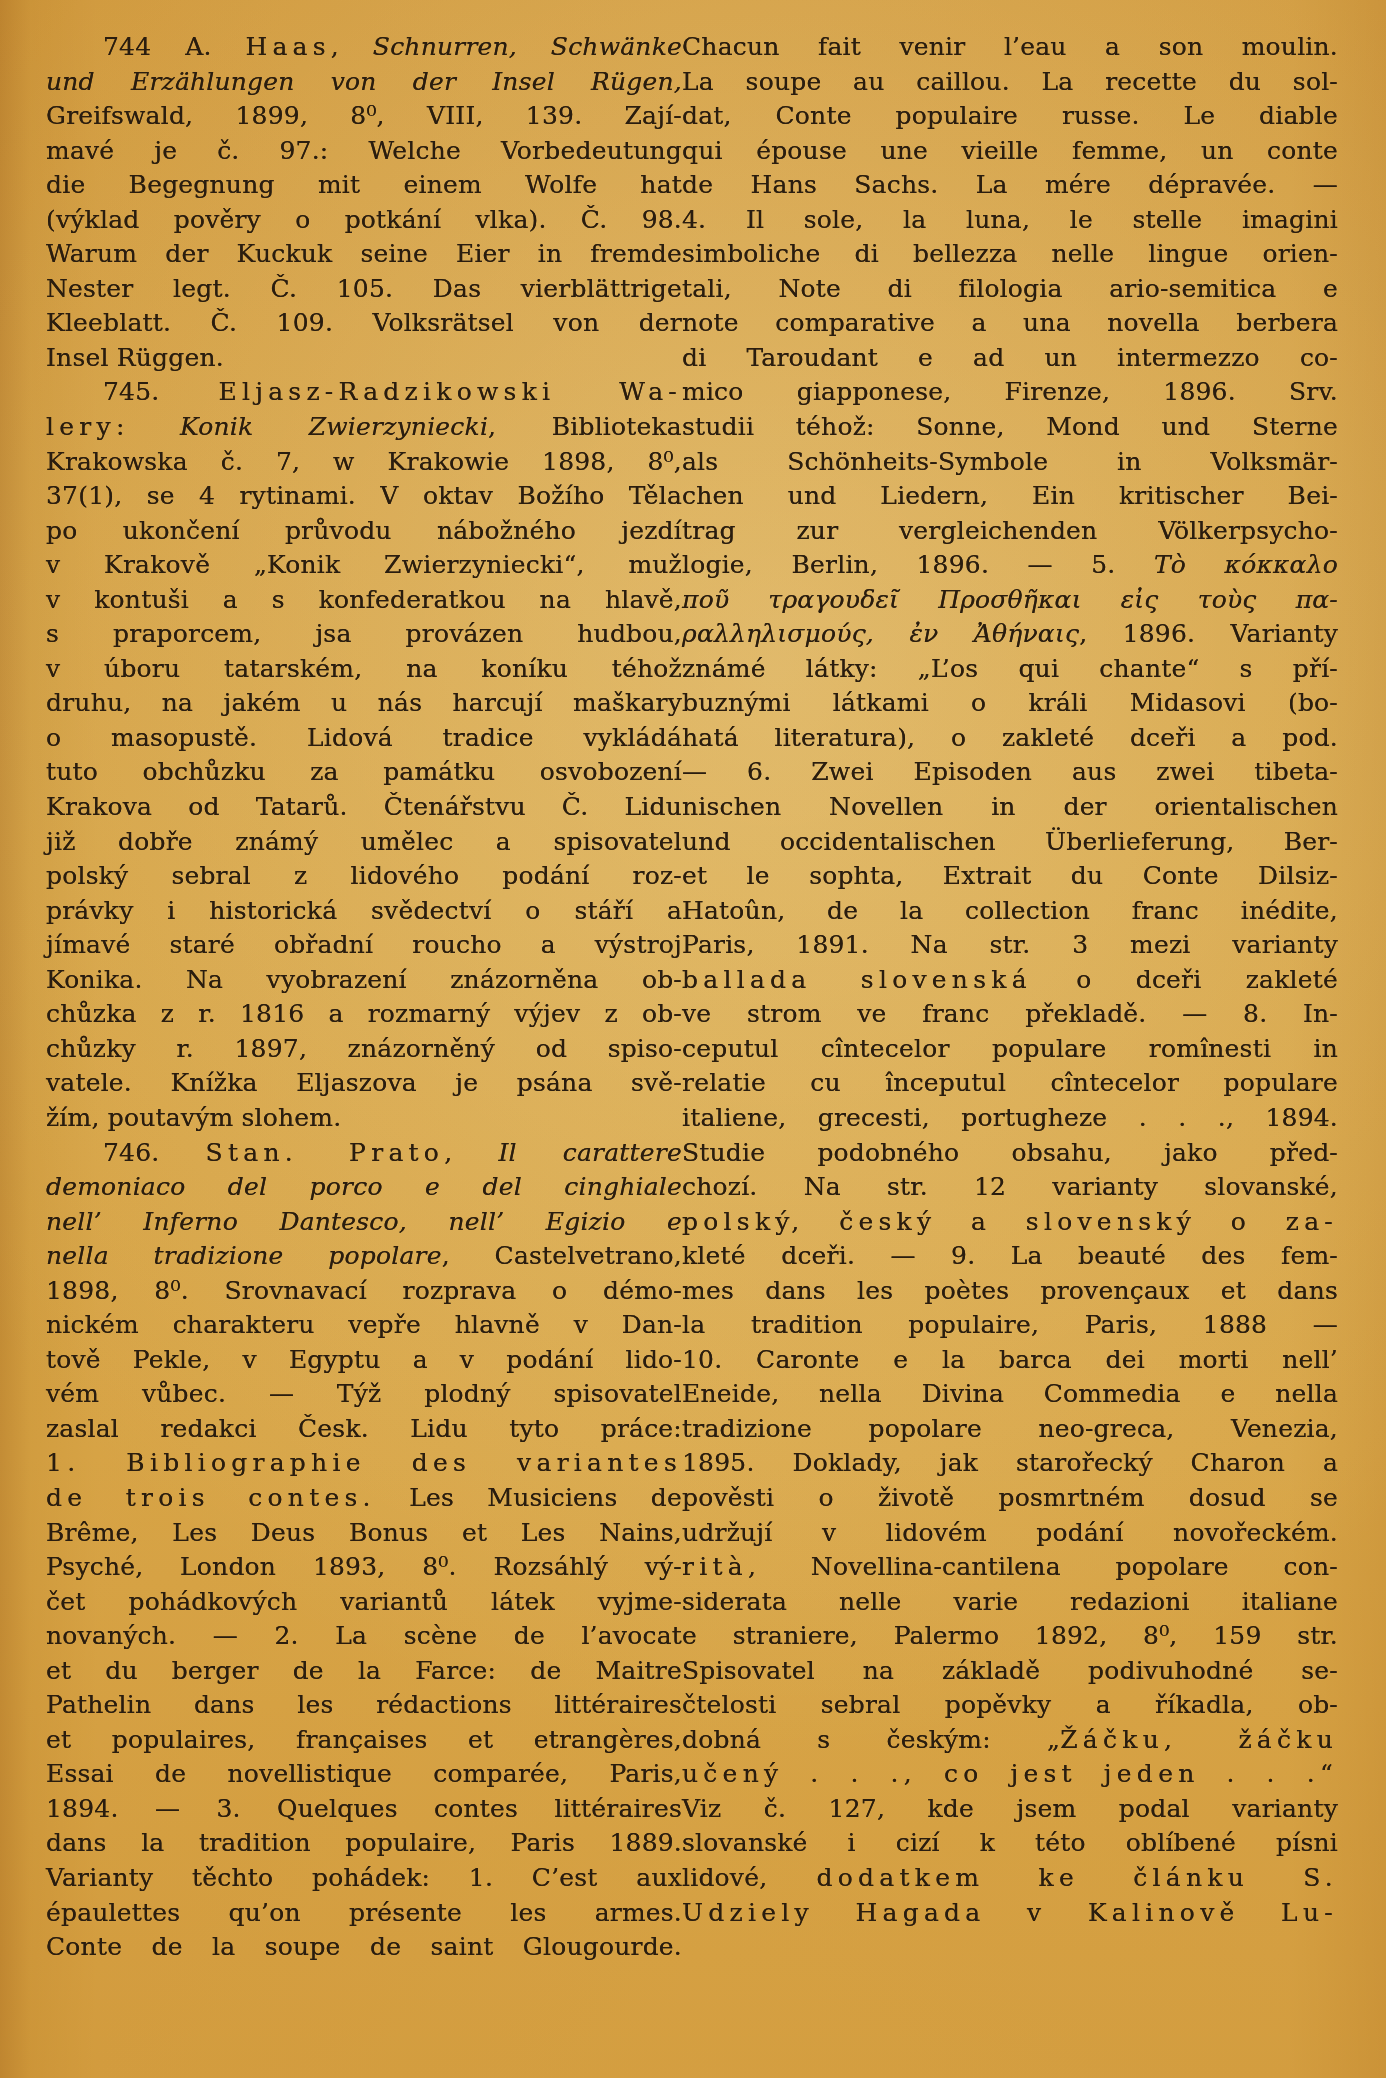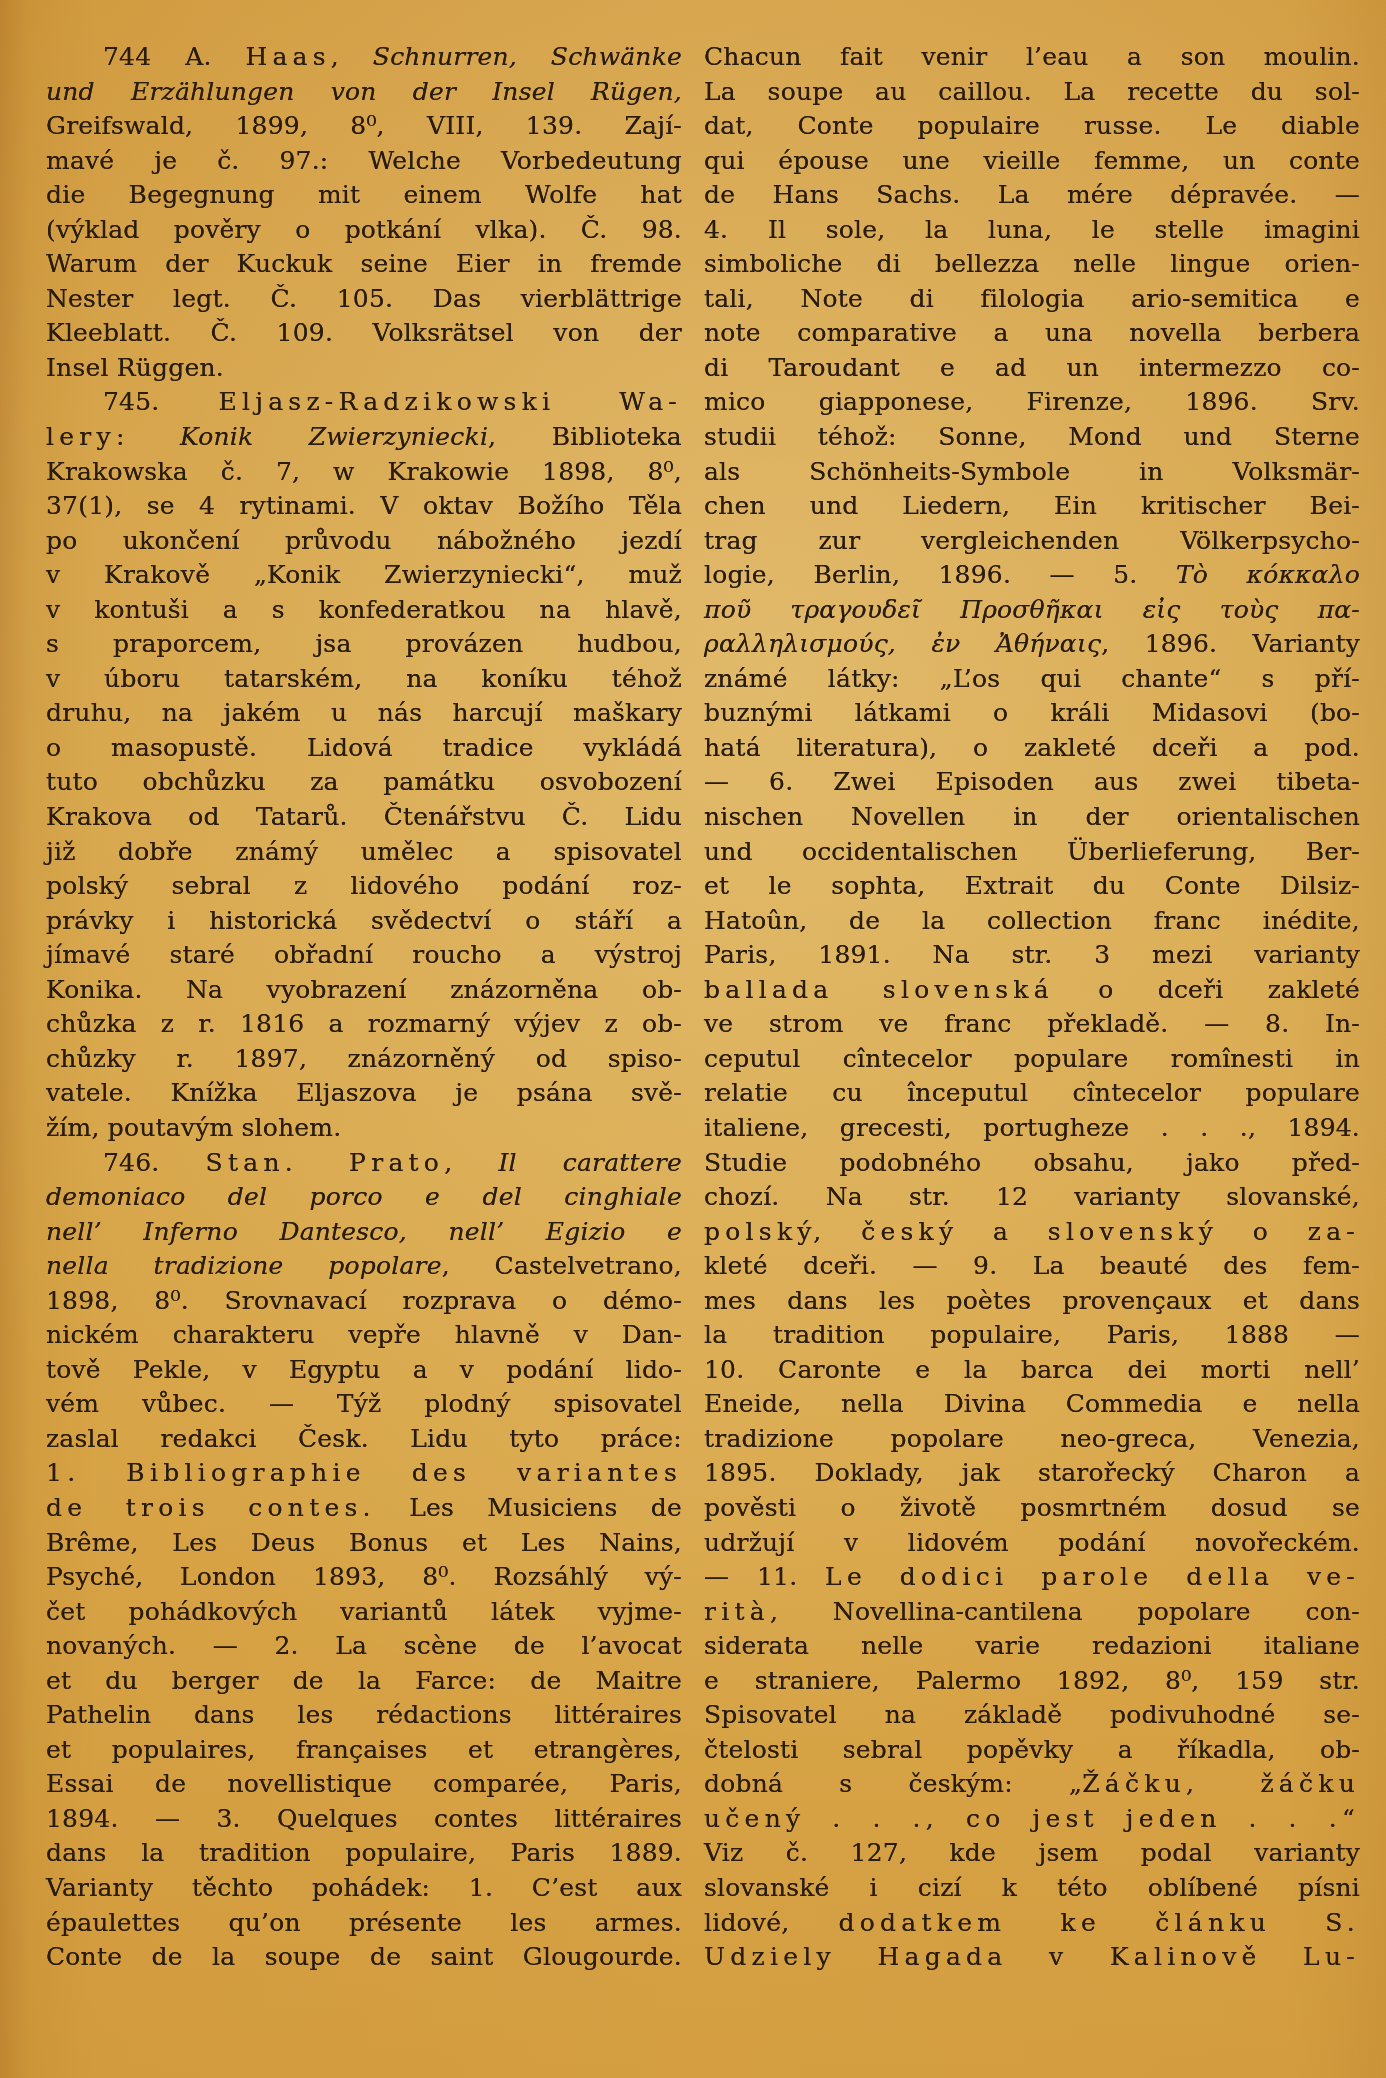--- a/index.html
+++ b/index.html
@@ -11,23 +11,22 @@
     color:#2a1d0f;
     font-family:"DejaVu Serif", serif;
     background:
       radial-gradient(115% 85% at 56% 32%, rgba(255,246,206,0.28), rgba(255,246,206,0) 62%),
       linear-gradient(90deg, #d3ac62 0%, #e2c074 2.2%, #e8c87f 7%, #eacc85 50%, #e9ca82 93%, #e0bd72 100%),
       linear-gradient(180deg, #e5c379 0%, #eace87 42%, #ecd08b 70%, #e7c67c 100%);
     background-blend-mode: normal, multiply, normal;
   }
   .text-block {
     position:absolute;
-    left:46px; top:40px;
+    left:46px; top:30px;
     display:flex;
-    gap:22px;
   }
   .col { display:block; }
   .col-left  { width:636px; }
   .col-right { width:656px; }
   .paragraph { margin:0; }
   .line {
     font-size:25px;
     line-height:34.55px;
     height:34.55px;
     letter-spacing:0.2px;
@@ -150,21 +149,20 @@
           <div class="line"><span class="sp">polský, český a slovenský o za-</span></div>
           <div class="line">kleté dceři. — 9. La beauté des fem-</div>
           <div class="line">mes dans les poètes provençaux et dans</div>
           <div class="line">la tradition populaire, Paris, 1888 —</div>
           <div class="line">10. Caronte e la barca dei morti nell’</div>
           <div class="line">Eneide, nella Divina Commedia e nella</div>
           <div class="line">tradizione popolare neo-greca, Venezia,</div>
           <div class="line">1895. Doklady, jak starořecký Charon a</div>
           <div class="line">pověsti o životě posmrtném dosud se</div>
           <div class="line">udržují v lidovém podání novořeckém.</div>
-          <div class="line">— 11. <span class="sp">Le dodici parole della ve-</span></div>
           <div class="line"><span class="sp">rità</span>, Novellina-cantilena popolare con-</div>
           <div class="line">siderata nelle varie redazioni italiane</div>
           <div class="line">e straniere, Palermo 1892, 8⁰, 159 str.</div>
           <div class="line">Spisovatel na základě podivuhodné se-</div>
           <div class="line">čtelosti sebral popěvky a říkadla, ob-</div>
           <div class="line">dobná s českým: „<span class="sp">Žáčku, žáčku</span></div>
           <div class="line"><span class="sp">učený . . ., co jest jeden . . .“</span></div>
           <div class="line">Viz č. 127, kde jsem podal varianty</div>
           <div class="line">slovanské i cizí k této oblíbené písni</div>
           <div class="line">lidové, <span class="sp">dodatkem ke článku S.</span></div>

